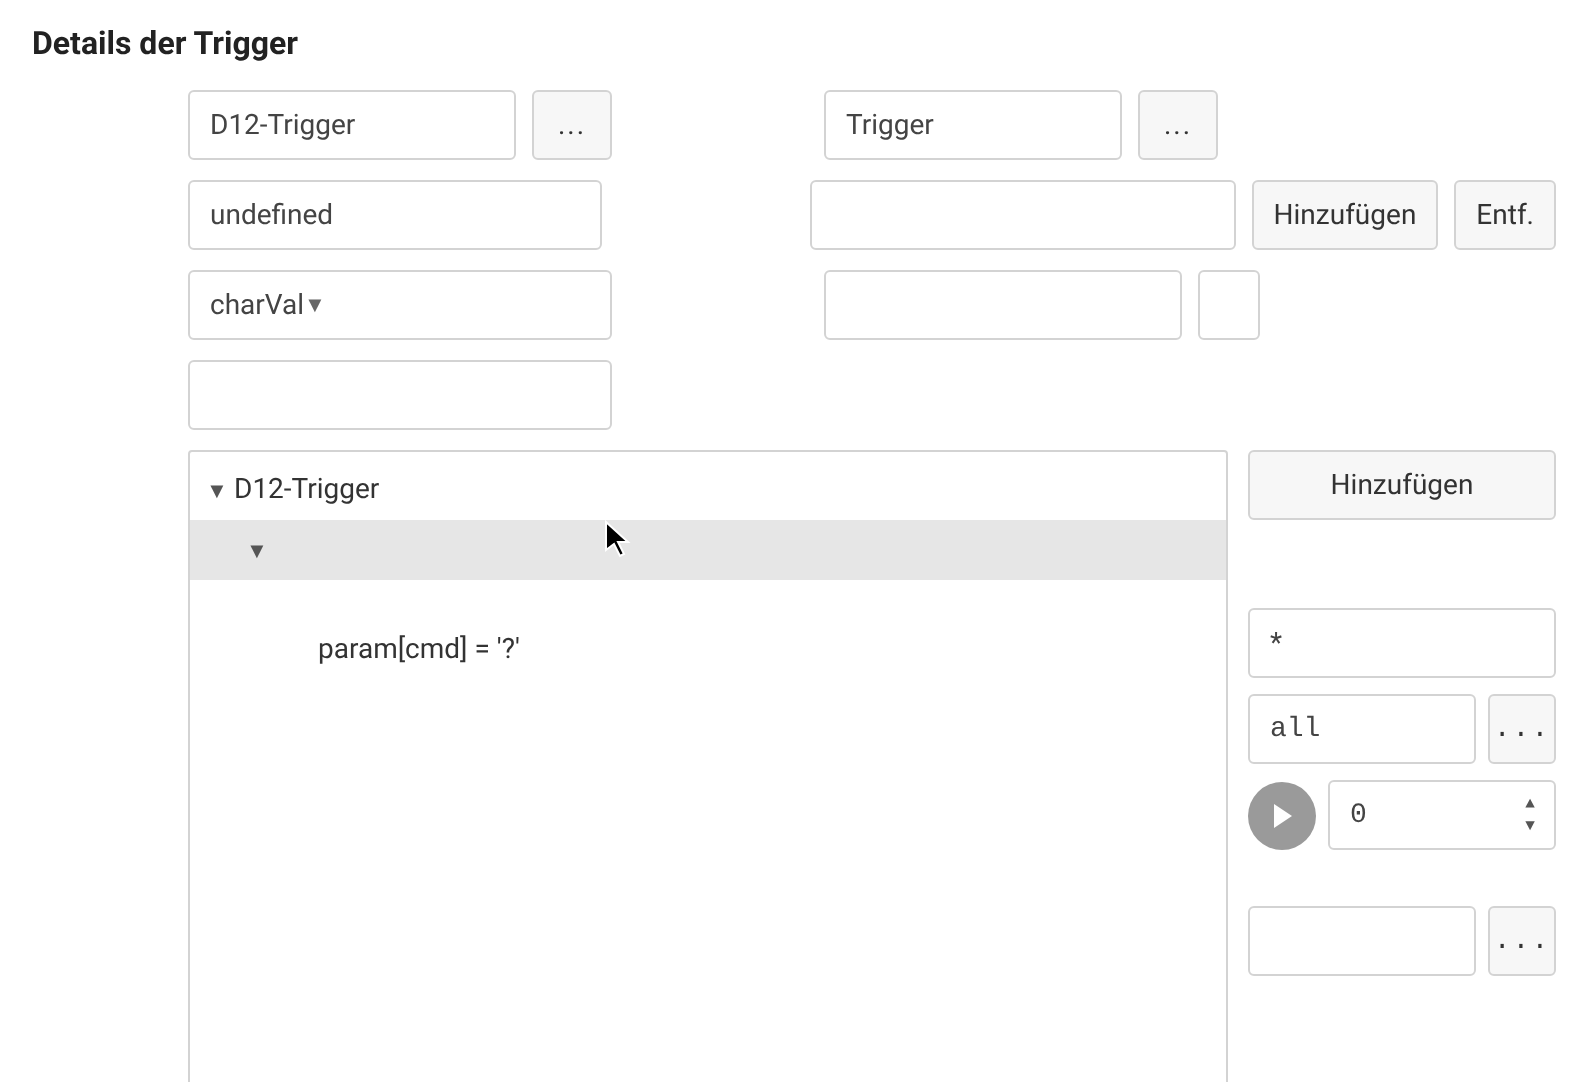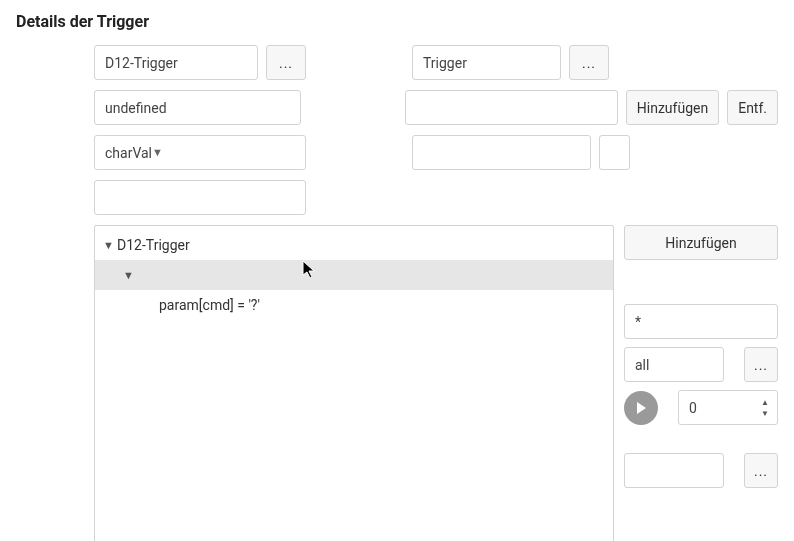--- a/index.html
+++ b/index.html
@@ -73,32 +73,32 @@
     padding-left: 8px;
   }
   .tree-row.selected { background: #e6e6e6; }
   .tree-row .caret {
     display: inline-block;
     width: 14px;
     font-size: 11px;
     color: #555;
   }
   .tree-indent-1 { padding-left: 28px; }
-  .tree-indent-2 { padding-left: 50px; }
+  .tree-indent-2 { padding-left: 50px; margin-top: 20px; }
   .side {
     width: 154px;
     display: flex;
     flex-direction: column;
     gap: 8px;
   }
   .side .btn-wide {
     width: 100%;
     justify-content: center;
   }
-  .side-row { display: flex; gap: 20px; align-items: center; }
+  .side-row { display: flex; gap: 6px; align-items: center; font-family: Liberation Mono, monospace; }
   .chev {
     font-size: 11px;
     color: #666;
   }
   .play-circle {
     width: 34px; height: 34px;
     border-radius: 50%;
     background: #9a9a9a;
     display: flex;
     align-items: center;

